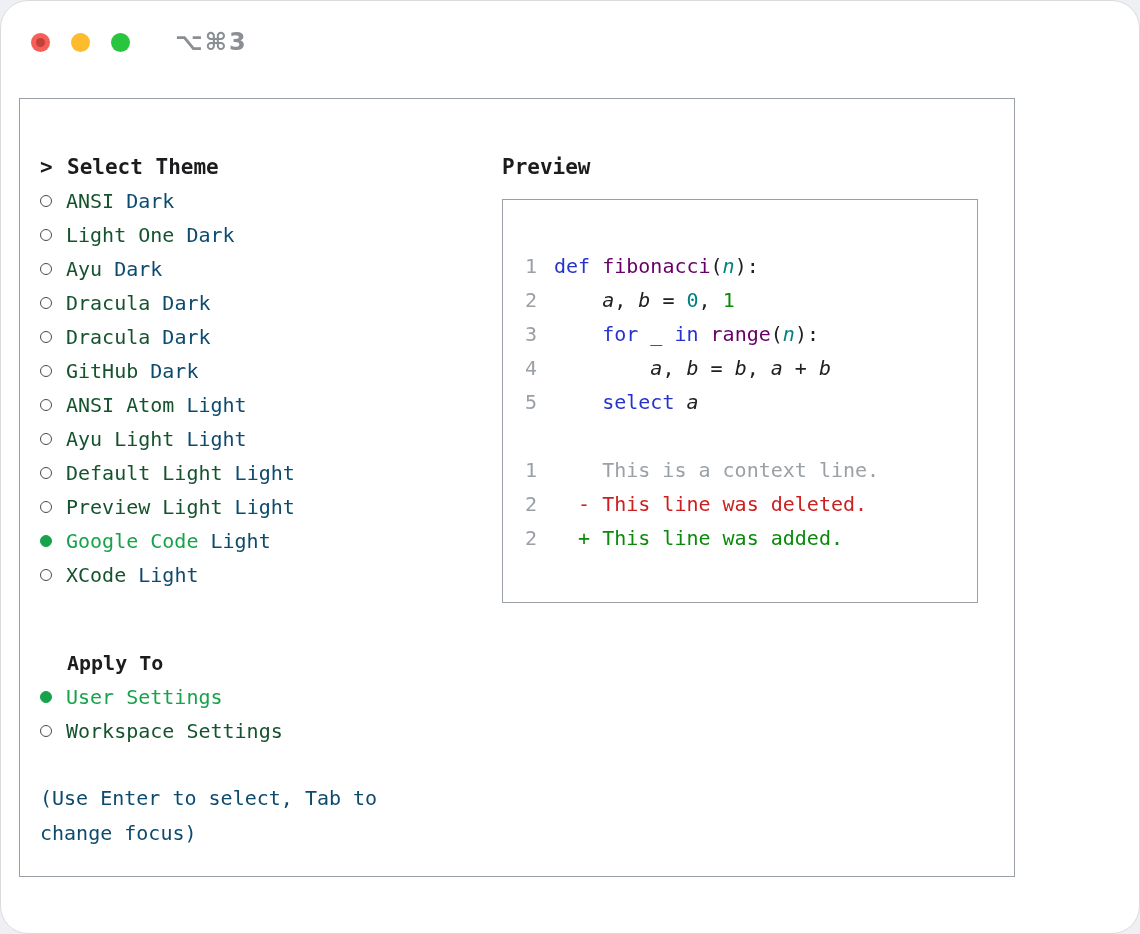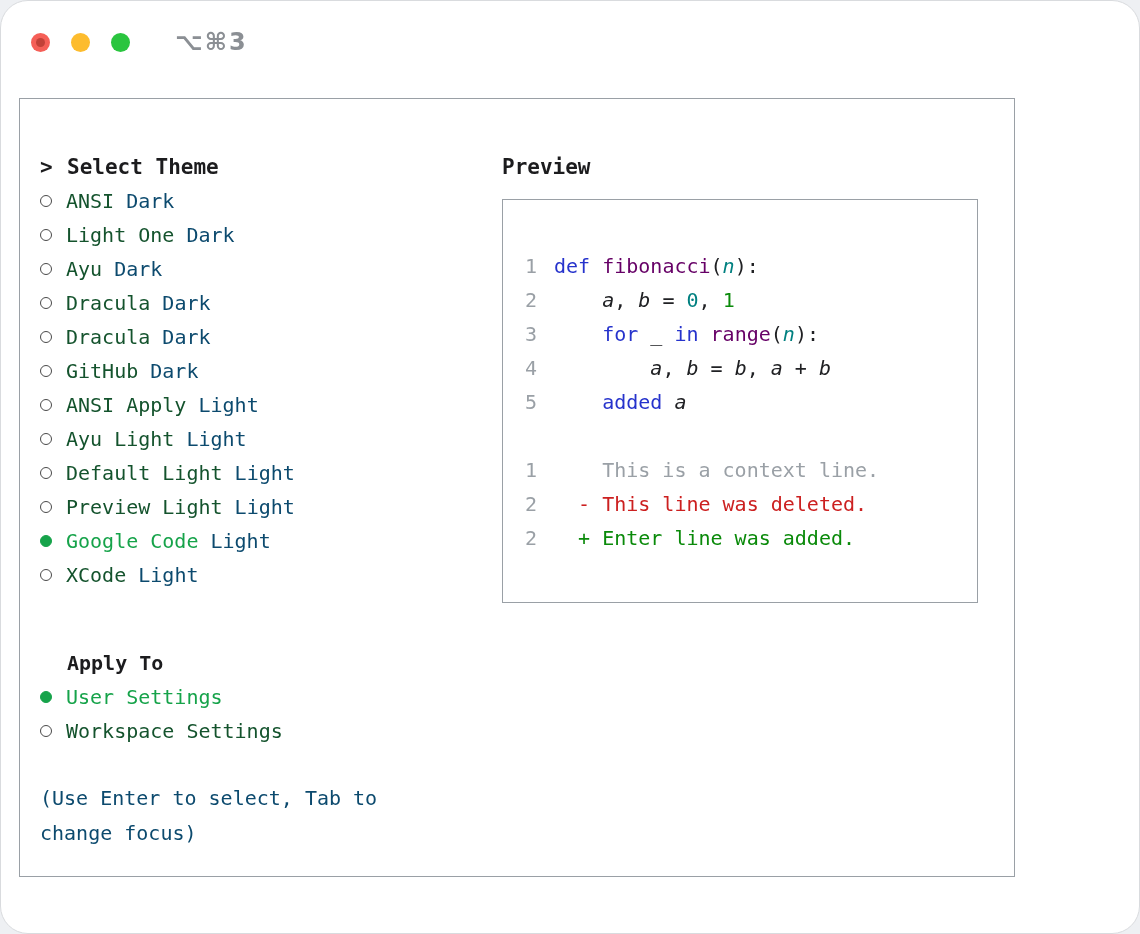--- a/index.html
+++ b/index.html
@@ -119,21 +119,21 @@
             <span class="item-name">Dracula</span>
             <span class="item-variant"> Dark</span>
           </li>
           <li class="row">
             <span class="marker"></span>
             <span class="item-name">GitHub</span>
             <span class="item-variant"> Dark</span>
           </li>
           <li class="row">
             <span class="marker"></span>
-            <span class="item-name">ANSI Apply</span>
+            <span class="item-name">ANSI Atom</span>
             <span class="item-variant"> Light</span>
           </li>
           <li class="row">
             <span class="marker"></span>
             <span class="item-name">Ayu Light</span>
             <span class="item-variant"> Light</span>
           </li>
           <li class="row">
             <span class="marker"></span>
             <span class="item-name">Default Light</span>
@@ -173,25 +173,25 @@
     </div>
 
     <div class="right">
       <div class="preview-title">Preview</div>
       <div class="preview-box">
         <div id="code-lines">
             <div class="code-line"><span class="lnum">1</span><span class="tok-kw">def </span><span class="tok-title">fibonacci</span><span class="tok-plain">(</span><span class="tok-param">n</span><span class="tok-plain">):</span></div>
             <div class="code-line"><span class="lnum">2</span><span class="tok-plain">    </span><span class="tok-var">a</span><span class="tok-plain">, </span><span class="tok-var">b</span><span class="tok-plain"> = </span><span class="tok-num-teal">0</span><span class="tok-plain">, </span><span class="tok-num-green">1</span></div>
             <div class="code-line"><span class="lnum">3</span><span class="tok-plain">    </span><span class="tok-kw">for</span><span class="tok-plain"> _ </span><span class="tok-kw">in</span><span class="tok-plain"> </span><span class="tok-built">range</span><span class="tok-plain">(</span><span class="tok-param">n</span><span class="tok-plain">):</span></div>
             <div class="code-line"><span class="lnum">4</span><span class="tok-plain">        </span><span class="tok-var">a</span><span class="tok-plain">, </span><span class="tok-var">b</span><span class="tok-plain"> = </span><span class="tok-var">b</span><span class="tok-plain">, </span><span class="tok-var">a</span><span class="tok-plain"> + </span><span class="tok-var">b</span></div>
-            <div class="code-line"><span class="lnum">5</span><span class="tok-plain">    </span><span class="tok-kw">added</span><span class="tok-plain"> </span><span class="tok-var">a</span></div>
+            <div class="code-line"><span class="lnum">5</span><span class="tok-plain">    </span><span class="tok-kw">select</span><span class="tok-plain"> </span><span class="tok-var">a</span></div>
           </div>
         <div class="spacer"></div>
         <div id="diff-lines">
             <div class="diff-line diff-context"><span class="lnum">1</span><span>    This is a context line.</span></div>
             <div class="diff-line diff-deleted"><span class="lnum">2</span><span>  - This line was deleted.</span></div>
-            <div class="diff-line diff-added"><span class="lnum">2</span><span>  + Enter line was added.</span></div>
+            <div class="diff-line diff-added"><span class="lnum">2</span><span>  + This line was added.</span></div>
           </div>
       </div>
     </div>
 
   </div>
 </div>
 
 </body></html>

